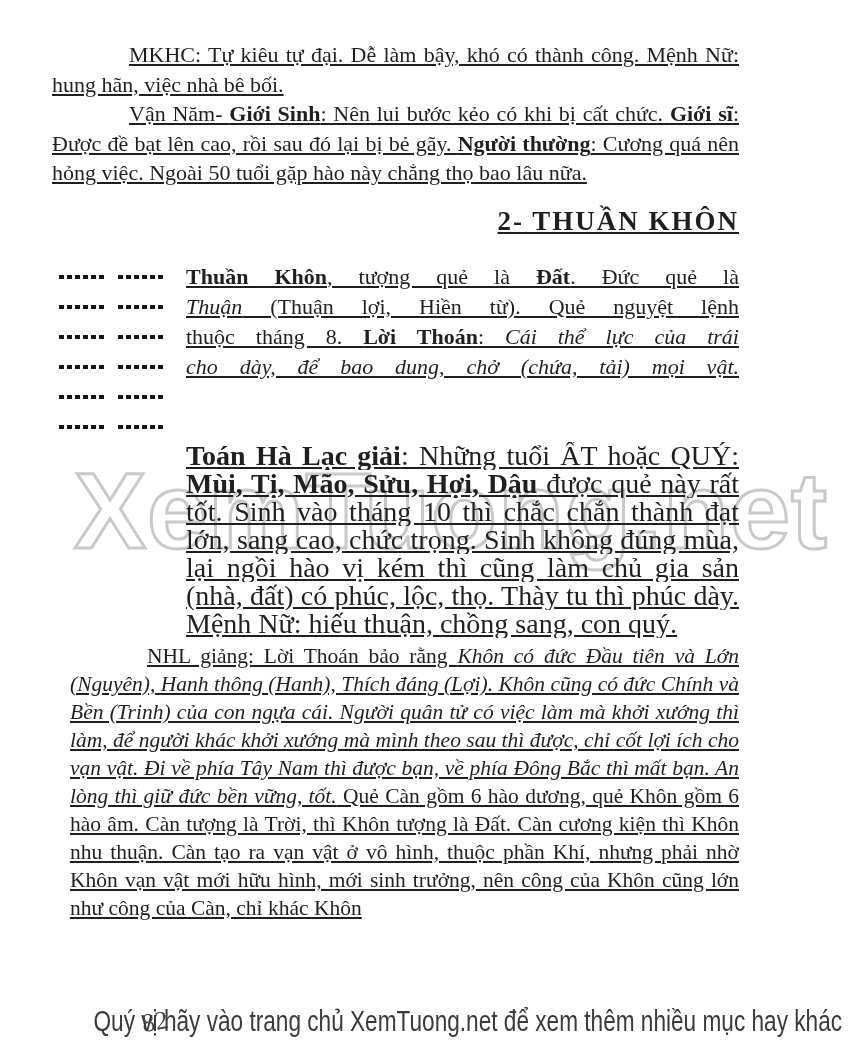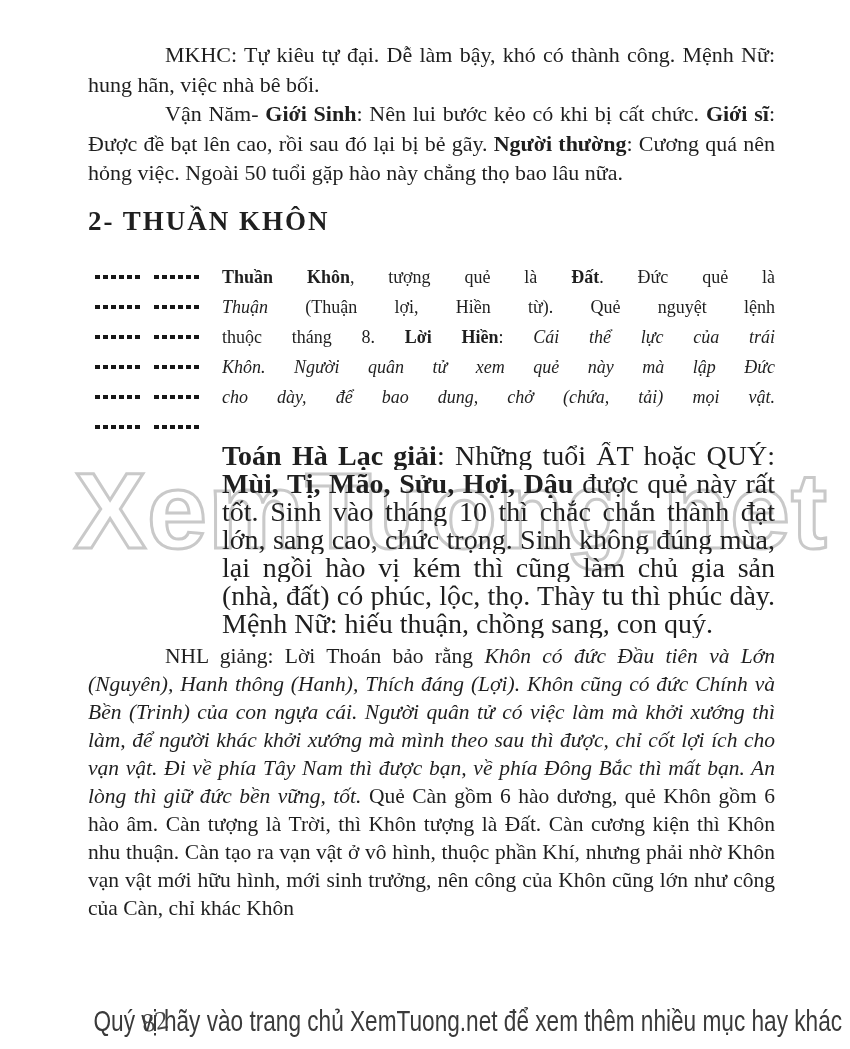--- a/index.html
+++ b/index.html
@@ -21,59 +21,61 @@
     letter-spacing: 1px;
     white-space: nowrap;
     color: #ffffff;
     -webkit-text-stroke: 3px #c9c9c9;
     transform: scaleX(1.0);
     transform-origin: left top;
   }
   .content {
     position: relative;
     z-index: 1;
-    padding: 40px 75px 0 88px;
+    padding: 40px 75px 0 52px;
     width: 687px;
+    text-decoration: underline;
   }
   .para {
     font-size: 22px;
     line-height: 29.5px;
     text-align: justify;
     margin: 0;
   }
   .indent { text-indent: 77px; }
   .heading {
     margin: 16px 0 24px 0;
     font-size: 27px;
     font-weight: bold;
     letter-spacing: 2px;
-    text-align: left;
+    text-align: right;
     line-height: 34px;
   }
   .hex-section { display: flex; }
   .hex-figure { width: 134px; box-sizing: border-box; padding-left: 7px; flex: none; }
   .hex-row { height: 30px; display: flex; align-items: center; gap: 13px; }
   .dash {
     width: 46px; height: 4px;
     background: repeating-linear-gradient(90deg, #161616 0 5px, transparent 5px 8px);
   }
-  .hex-text { flex: 1; font-size: 18px; }
+  .hex-text { flex: 1; font-size: 22px; }
   .hex-text .ln { height: 30px; line-height: 30px; overflow: hidden; }
   .toan {
     margin-left: 134px;
     width: 553px;
     font-size: 28px;
   }
   .toan .ln { height: 28px; line-height: 28px; overflow: hidden; }
   .jl { text-align: justify; }
   .jl::after { content: ""; display: inline-block; width: 100%; height: 0; }
   .nhl {
     margin-top: 4px;
     font-size: 21.5px;
     line-height: 28px;
+    margin-left: 18px;
   }
   .pagenum {
     position: absolute;
     left: 142px; top: 1007px;
     z-index: 1;
     font-family: "Liberation Serif", serif;
     font-size: 26px;
     color: #4a4a4a;
     transform: rotate(-10deg);
   }
@@ -131,22 +133,21 @@
             <span class="dash"></span>
           </div>
         <div class="hex-row">
             <span class="dash"></span>
             <span class="dash"></span>
           </div>
       </div>
       <div class="hex-text">
         <div class="ln jl"><b>Thuần Khôn</b><span>, tượng quẻ là </span><b>Đất</b><span>. Đức quẻ là</span></div>
         <div class="ln jl"><i>Thuận</i><span> (Thuận lợi, Hiền từ). Quẻ nguyệt lệnh</span></div>
-        <div class="ln jl"><span>thuộc tháng 8. </span><b>Lời Hiền</b><span>: </span><i>Cái thể lực của trái</i></div>
-        <div class="ln jl"><i>Khôn. Người quân tử xem quẻ này mà lập Đức</i></div>
+        <div class="ln jl"><span>thuộc tháng 8. </span><b>Lời Thoán</b><span>: </span><i>Cái thể lực của trái</i></div>
         <div class="ln jl"><i>cho dày, để bao dung, chở (chứa, tải) mọi vật.</i></div>
       </div>
     </div>
 
     <div class="toan">
       <div class="ln jl"><b>Toán Hà Lạc giải</b><span>: Những tuổi ẤT hoặc QUÝ:</span></div>
       <div class="ln jl"><b>Mùi, Tị, Mão, Sửu, Hợi, Dậu</b><span> được quẻ này rất</span></div>
       <div class="ln jl"><span>tốt. Sinh vào tháng 10 thì chắc chắn thành đạt</span></div>
       <div class="ln jl"><span>lớn, sang cao, chức trọng. Sinh không đúng mùa,</span></div>
       <div class="ln jl"><span>lại ngồi hào vị kém thì cũng làm chủ gia sản</span></div>

